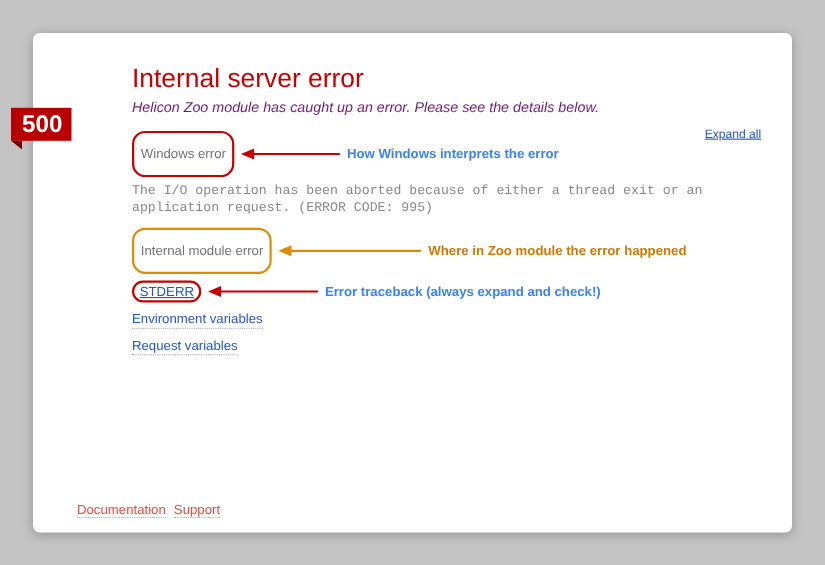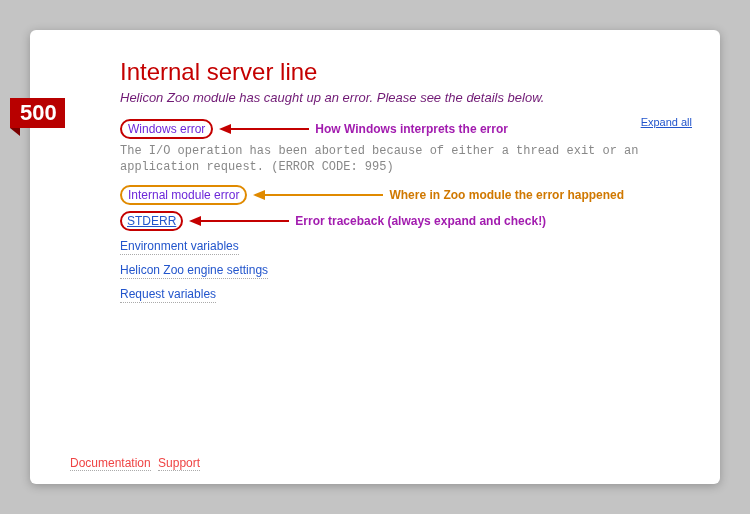--- a/index.html
+++ b/index.html
@@ -60,30 +60,30 @@
       cursor: pointer;
     }
     .section-row {
       display: flex;
       align-items: center;
       margin: 6px 0 4px 0;
       gap: 6px;
     }
     .section-label {
       font-size: 12px;
-      color: #6d28d9;
-      padding: 1px 6px;
+      color: #737373;
+      padding: 12px 6px;
     }
     .circ-red { border: 2px solid #c40000; border-radius: 12px; }
     .circ-orange { border: 2px solid #e08a00; border-radius: 12px; }
     .note {
       font-size: 12px;
       font-weight: bold;
     }
-    .note-red { color: #a21caf; }
+    .note-red { color: #3b82f6; }
     .note-orange { color: #d07800; }
     .arrow-red { flex: 0 0 auto; }
     .arrow-orange { flex: 0 0 auto; }
     pre {
       font-family: "Courier New", Courier, monospace;
       font-size: 12px;
       color: #888;
       line-height: 1.35;
       white-space: pre-wrap;
       margin: 2px 0 10px 30px;
@@ -121,21 +121,21 @@
     }
     .ml30 { margin-left: 30px; }
   </style>
 </head>
 <body>
 
 <div class="card">
 
   <div class="badge">500</div>
 
-  <h1>Internal server line</h1>
+  <h1>Internal server error</h1>
   <div class="subtitle">Helicon Zoo module has caught up an error. Please see the details below.</div>
 
   <span class="expand-all">Expand all</span>
 
   <div class="section-row ml30">
     <span class="section-label circ-red">Windows error</span>
     <svg class="arrow-red" width="90" height="12" viewBox="0 0 90 12">
       <line x1="10" y1="6" x2="90" y2="6" stroke="#c40000" stroke-width="2"></line>
       <polygon points="0,6 12,1 12,11" fill="#c40000"></polygon>
     </svg>
@@ -155,21 +155,20 @@
   <div class="section-row ml30">
     <span class="link-label underline circ-red">STDERR</span>
     <svg class="arrow-red" width="100" height="12" viewBox="0 0 100 12">
       <line x1="10" y1="6" x2="100" y2="6" stroke="#c40000" stroke-width="2"></line>
       <polygon points="0,6 12,1 12,11" fill="#c40000"></polygon>
     </svg>
     <span class="note note-red">Error traceback (always expand and check!)</span>
   </div>
 
   <a class="plain-link">Environment variables</a>
-  <a class="plain-link">Helicon Zoo engine settings</a>
   <a class="plain-link">Request variables</a>
 
   <div class="footer">
     <a>Documentation</a>
     <a>Support</a>
   </div>
 
 </div>
 
 </body></html>

